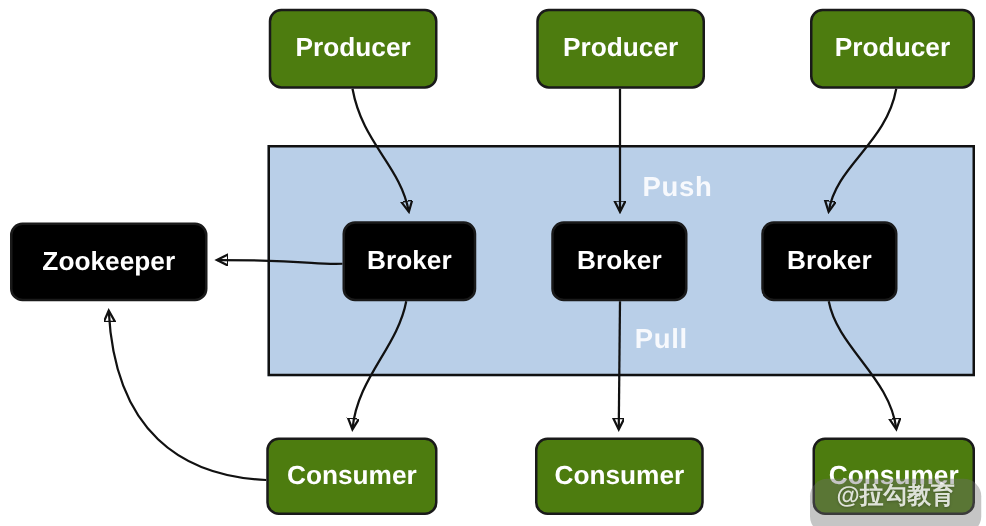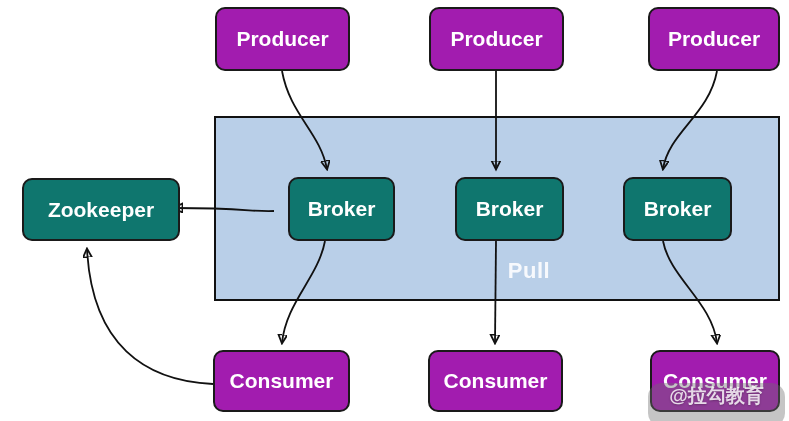--- a/index.html
+++ b/index.html
@@ -15,22 +15,22 @@
     font-size:22px;font-weight:bold;z-index:4;letter-spacing:0.5px;
   }
   #push-label{left:482px;top:137px;}
   #pull-label{left:469px;top:258px;}
 
   .node{
     position:absolute;display:flex;align-items:center;justify-content:center;
     color:#ffffff;font-weight:bold;font-size:21px;
     border:2px solid #1a1a1a;border-radius:10px;box-sizing:border-box;z-index:3;
   }
-  .green{background:#a21caf;}
-  .orange{background:#0f766e;margin-left:14px;}
+  .green{background:#4d7c0f;}
+  .orange{background:#000000;}
 
   #producer-1{left:215px;top:7px;width:135px;height:64px;}
   #producer-2{left:429px;top:7px;width:135px;height:64px;}
   #producer-3{left:648px;top:7px;width:132px;height:64px;}
 
   #broker-1{left:274px;top:177px;width:107px;height:64px;}
   #broker-2{left:441px;top:177px;width:109px;height:64px;}
   #broker-3{left:609px;top:177px;width:109px;height:64px;}
 
   #zookeeper{left:8px;top:178px;width:158px;height:63px;}
@@ -90,20 +90,21 @@
   <div id="broker-1" class="node orange">
     <span>Broker</span>
   </div>
   <div id="broker-2" class="node orange">
     <span>Broker</span>
   </div>
   <div id="broker-3" class="node orange">
     <span>Broker</span>
   </div>
 
+  <div id="push-label" class="cluster-label">Push</div>
   <div id="pull-label" class="cluster-label">Pull</div>
 
   <div id="consumer-1" class="node green">
     <span>Consumer</span>
   </div>
   <div id="consumer-2" class="node green">
     <span>Consumer</span>
   </div>
   <div id="consumer-3" class="node green">
     <span>Consumer</span>

